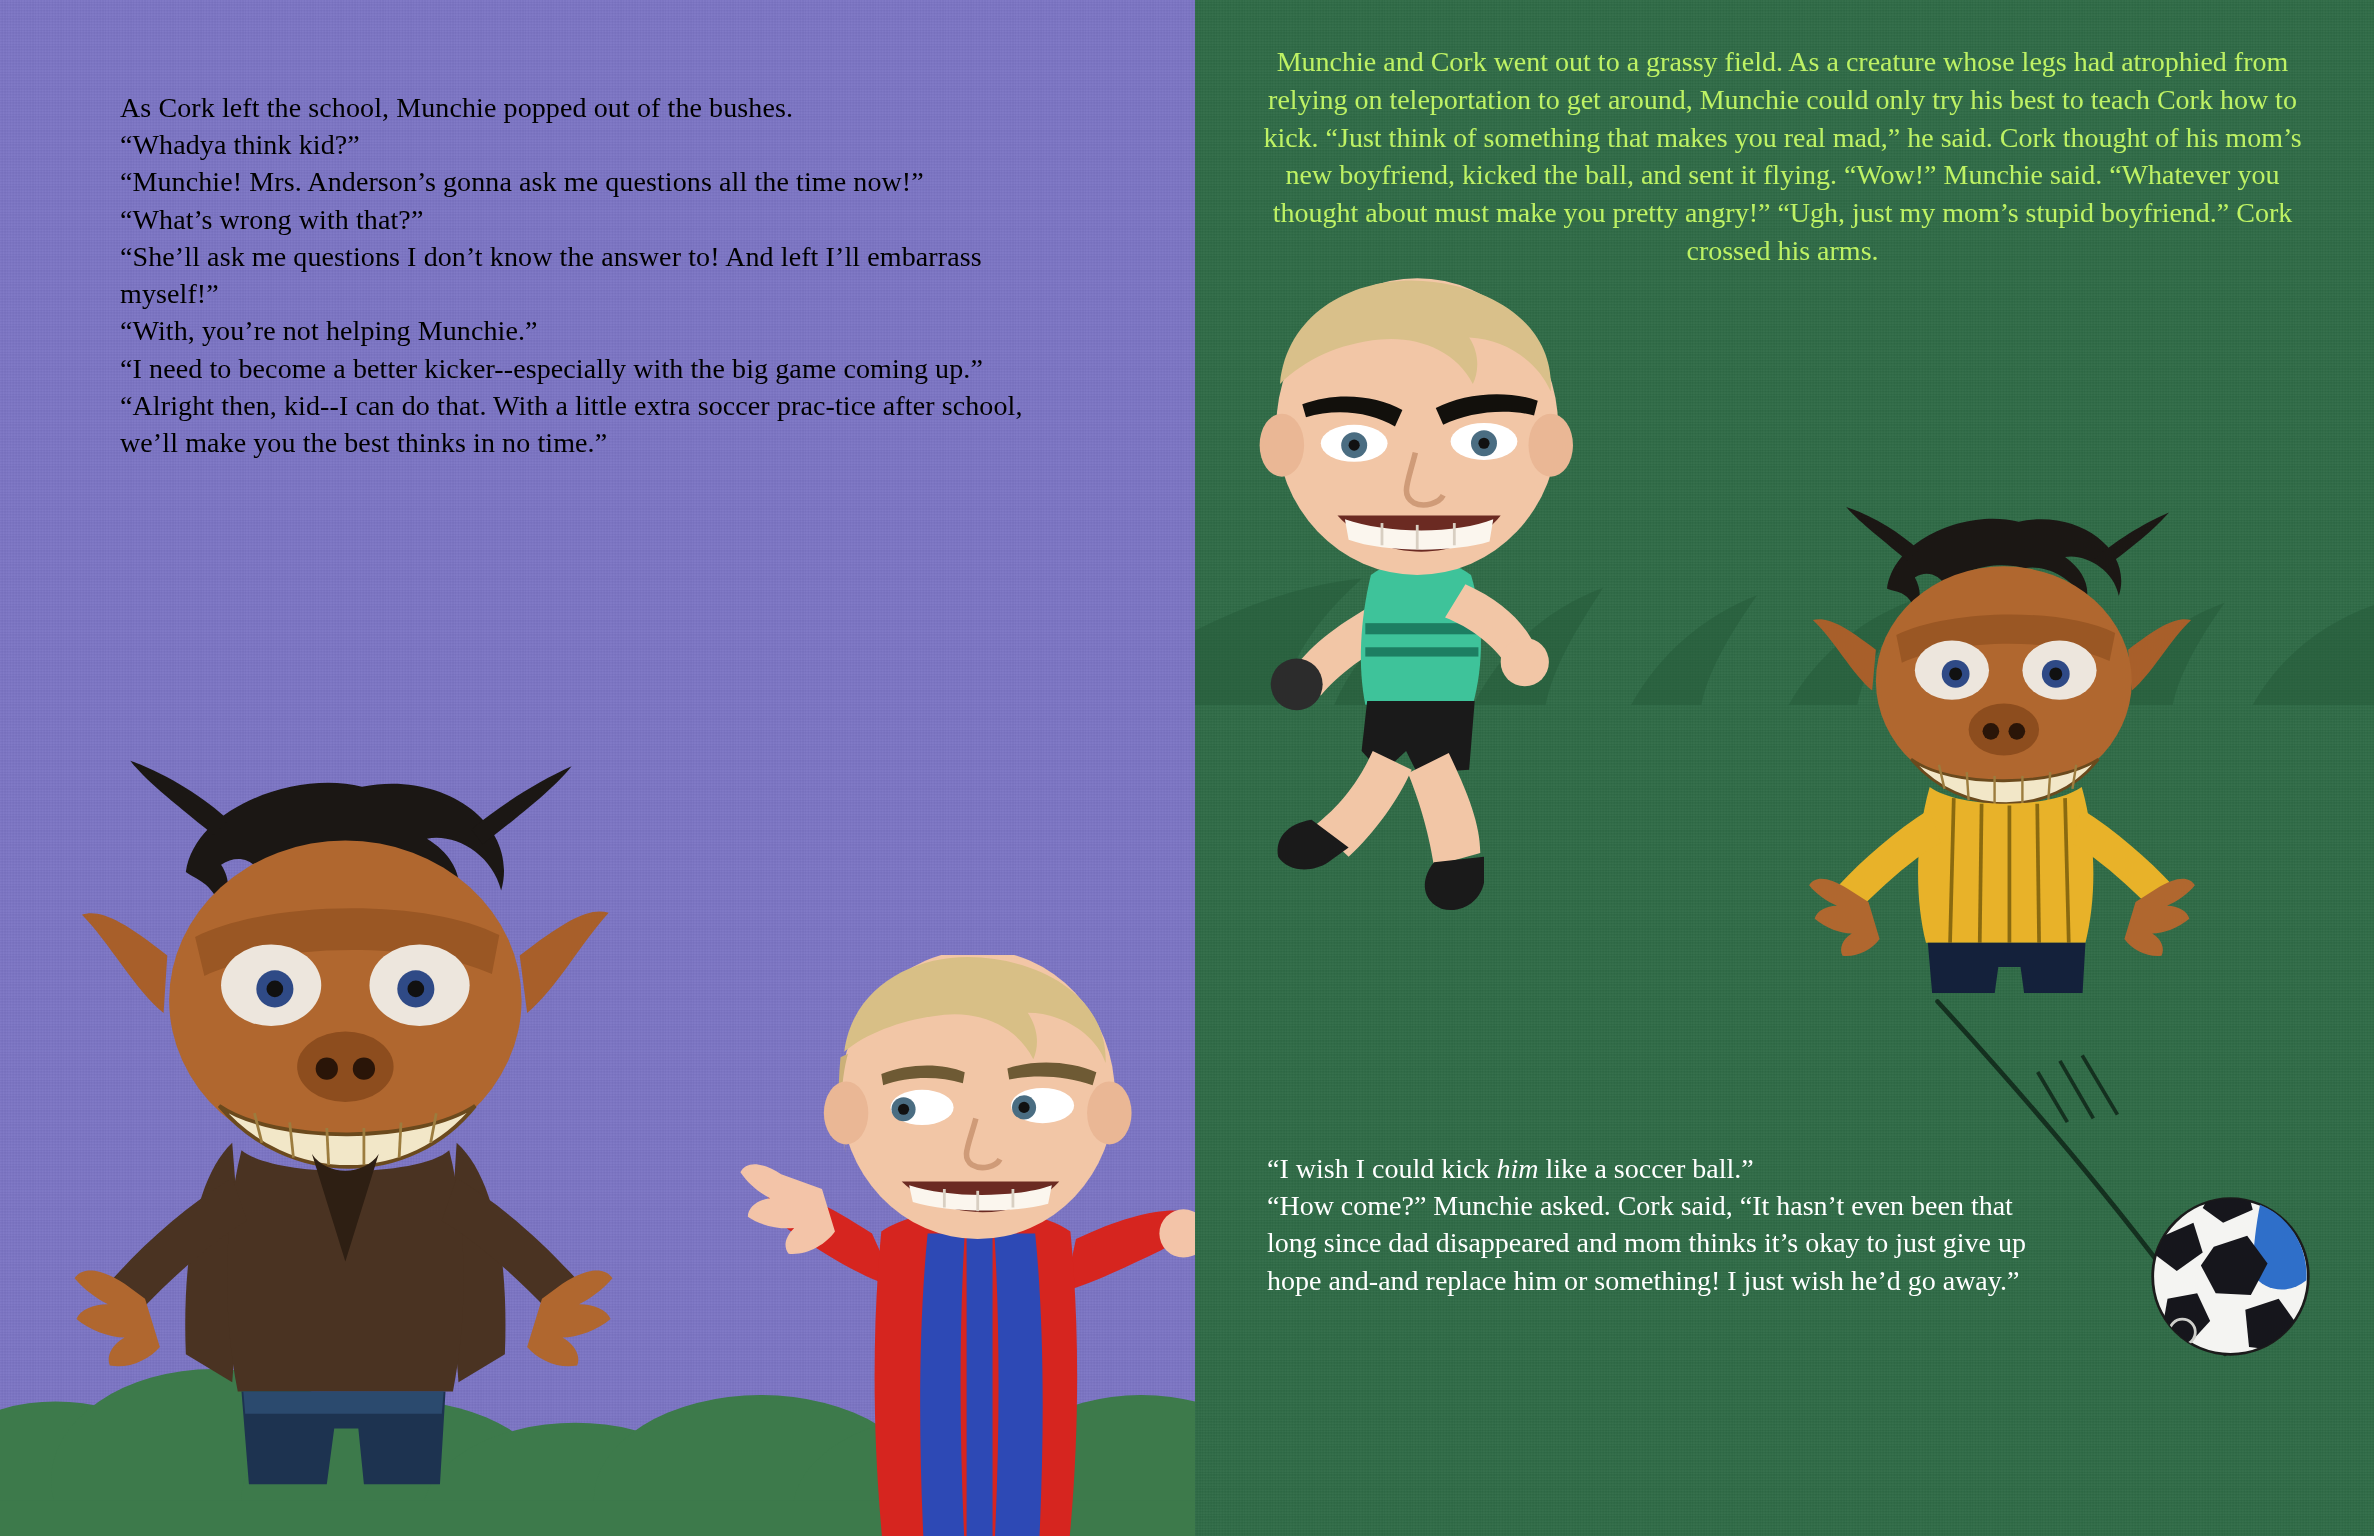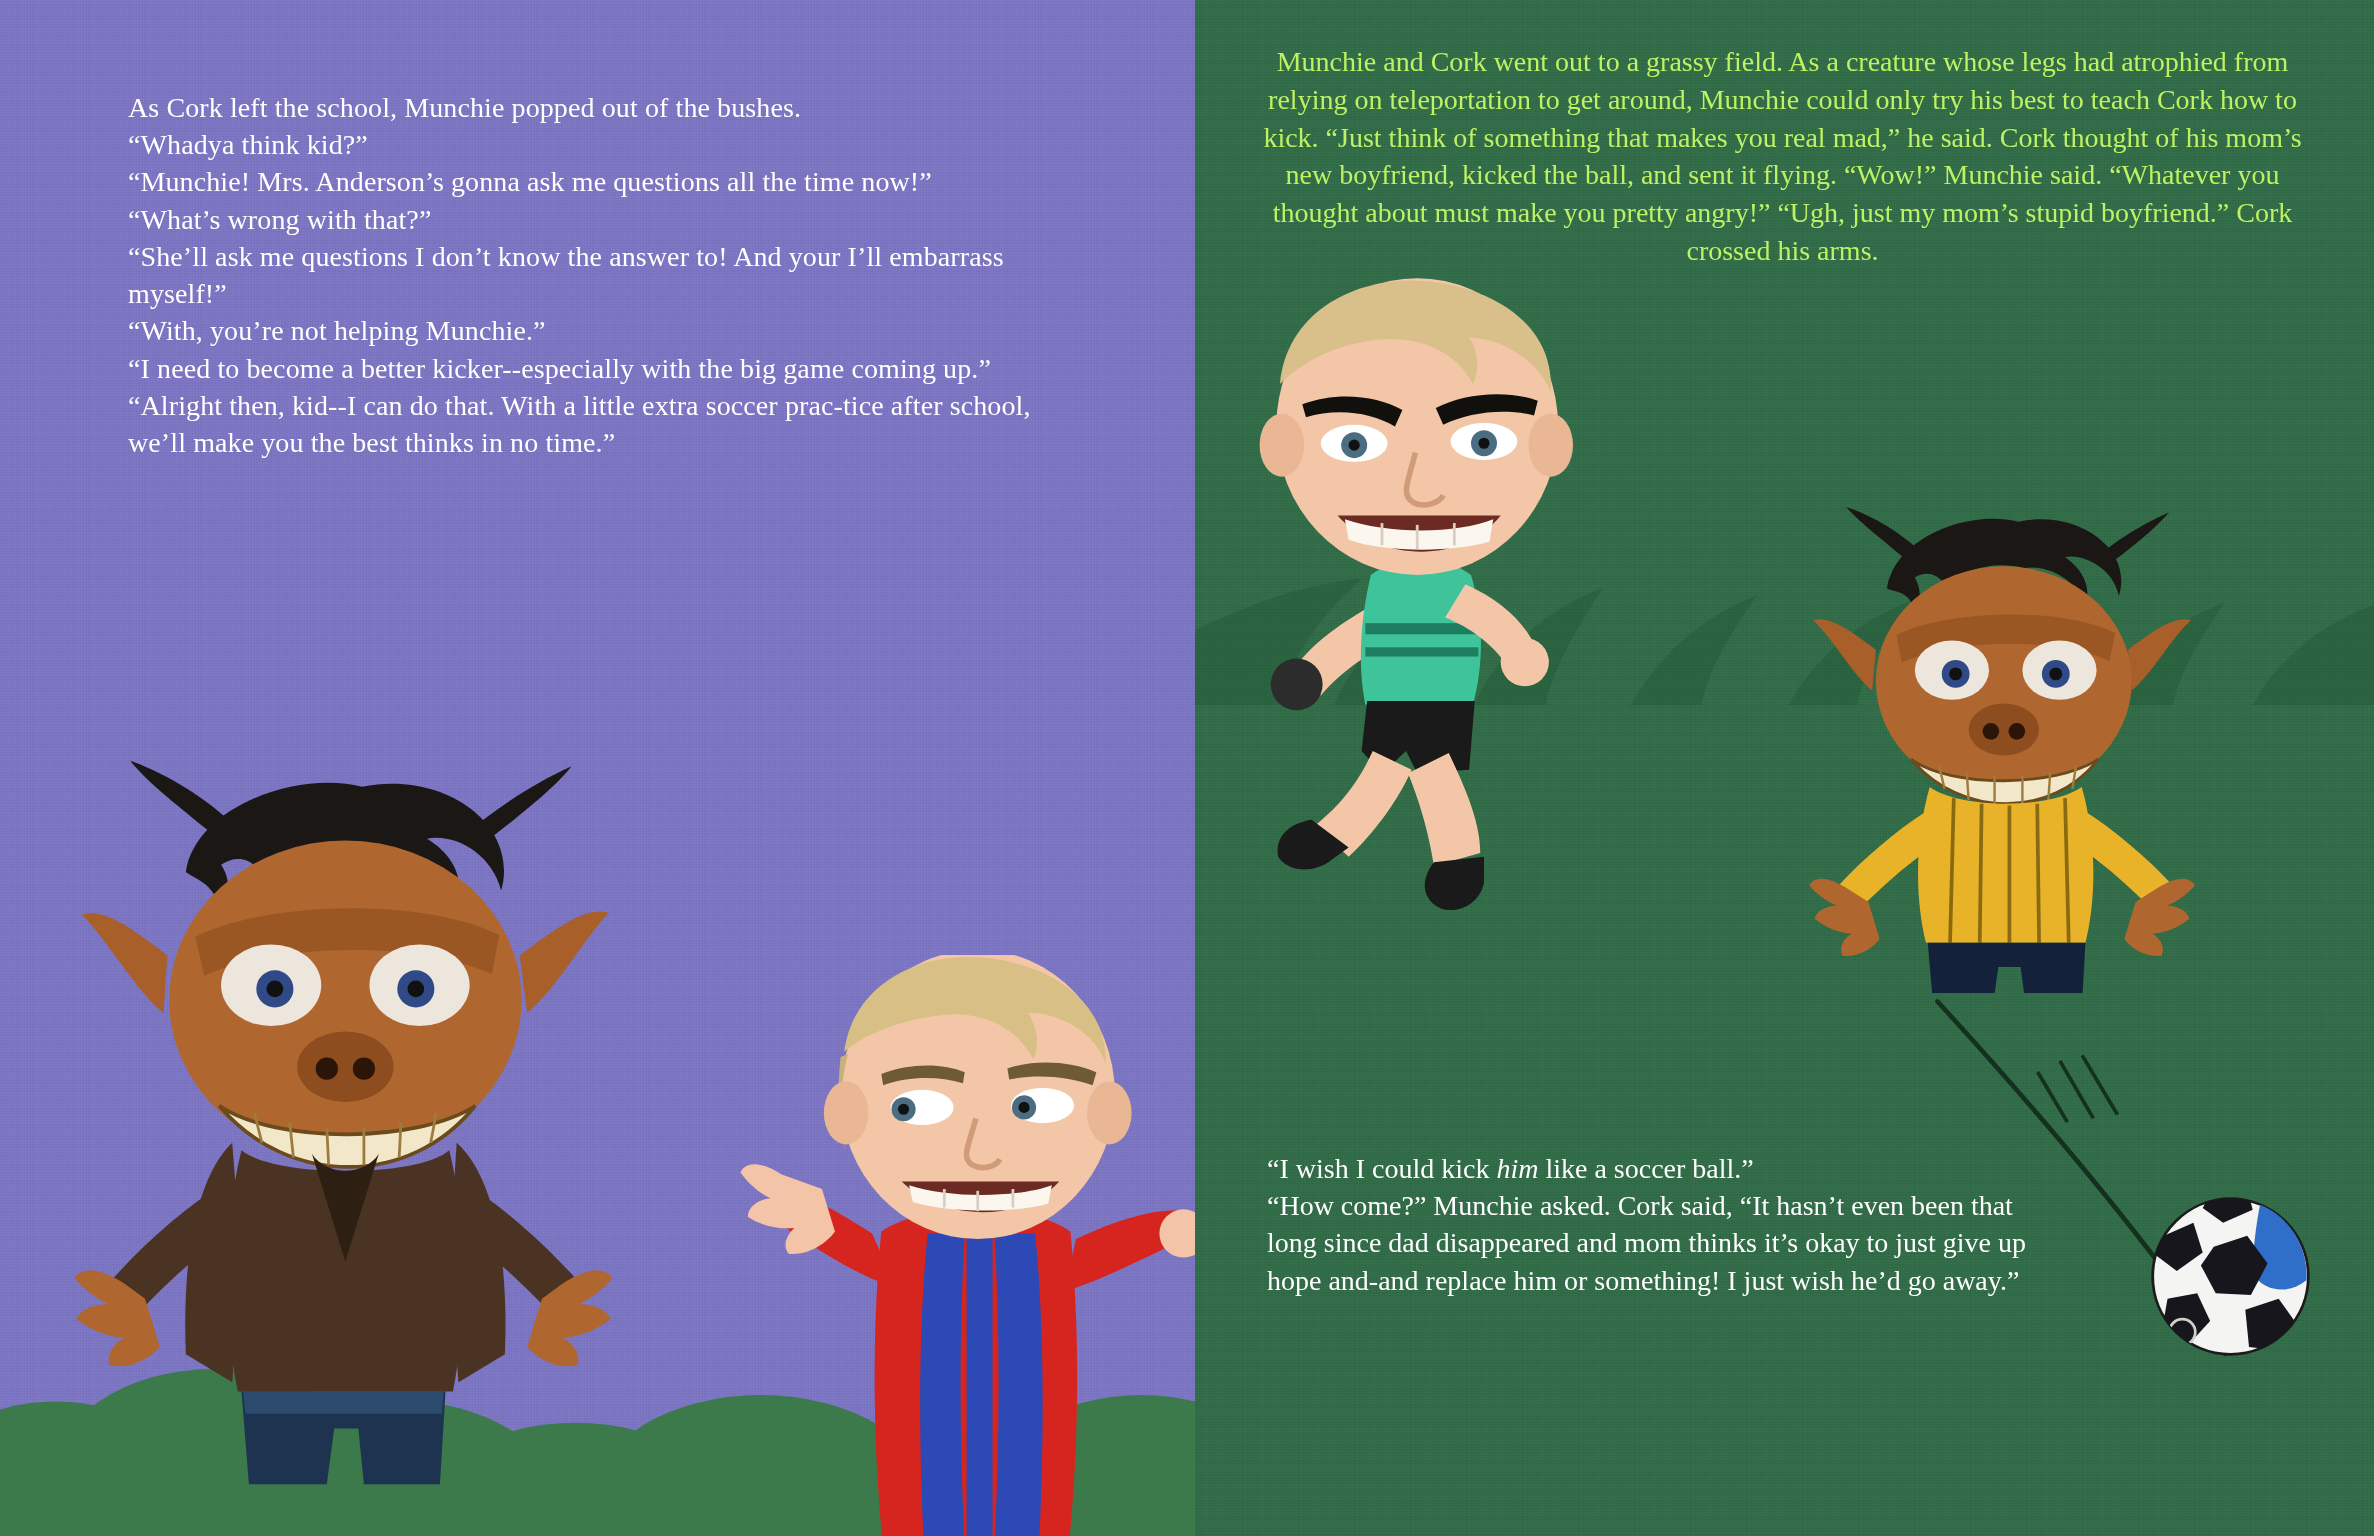--- a/index.html
+++ b/index.html
@@ -31,24 +31,24 @@
     position: absolute;
     inset: 0;
     background:
       repeating-linear-gradient(0deg, rgba(255,255,255,0.022) 0px, rgba(255,255,255,0.022) 0.9px, rgba(0,0,0,0.018) 1.9px, rgba(0,0,0,0.018) 2.8px),
       repeating-linear-gradient(90deg, rgba(255,255,255,0.018) 0px, rgba(255,255,255,0.018) 0.9px, rgba(0,0,0,0.015) 1.9px, rgba(0,0,0,0.015) 2.8px);
     pointer-events: none;
   }
 
   .left-text {
     position: absolute;
-    left: 128px;
+    left: 120px;
     top: 89px;
     width: 937px;
-    color: #ffffff;
+    color: #000000;
     font-size: 28px;
     line-height: 1.33;
     z-index: 6;
     letter-spacing: 0.1px;
   }
   .left-text p { margin: 0; }
   .left-text em { font-style: italic; }
 
   
   .bush-layer {
@@ -244,21 +244,21 @@
         <line x1="264" y1="254" x2="264" y2="276" stroke="#d8cfc2" stroke-width="3"></line>
         <line x1="302" y1="252" x2="302" y2="272" stroke="#d8cfc2" stroke-width="3"></line>
       </svg>
     </div>
 
     <div class="left-text">
       <p>As Cork left the school, Munchie popped out of the bushes.</p>
       <p>“Whadya think kid?”</p>
       <p>“Munchie! Mrs. Anderson’s gonna ask me questions all the time now!”</p>
       <p>“What’s wrong with that?”</p>
-      <p>“She’ll ask me questions I don’t know the answer to! And your I’ll embarrass myself!”</p>
+      <p>“She’ll ask me questions I don’t know the answer to! And left I’ll embarrass myself!”</p>
       <p>“With, you’re not helping Munchie.”</p>
       <p>“I need to become a better kicker--especially with the big game coming up.”</p>
       <p>“Alright then, kid--I can do that. With a little extra soccer prac-tice after school, we’ll make you the best thinks in no time.”</p>
     </div>
   </div>
 
   <div class="right-page">
 
     <svg class="grass-blades" viewBox="0 0 1272 200" preserveAspectRatio="none">
       <g fill="#255a39">

